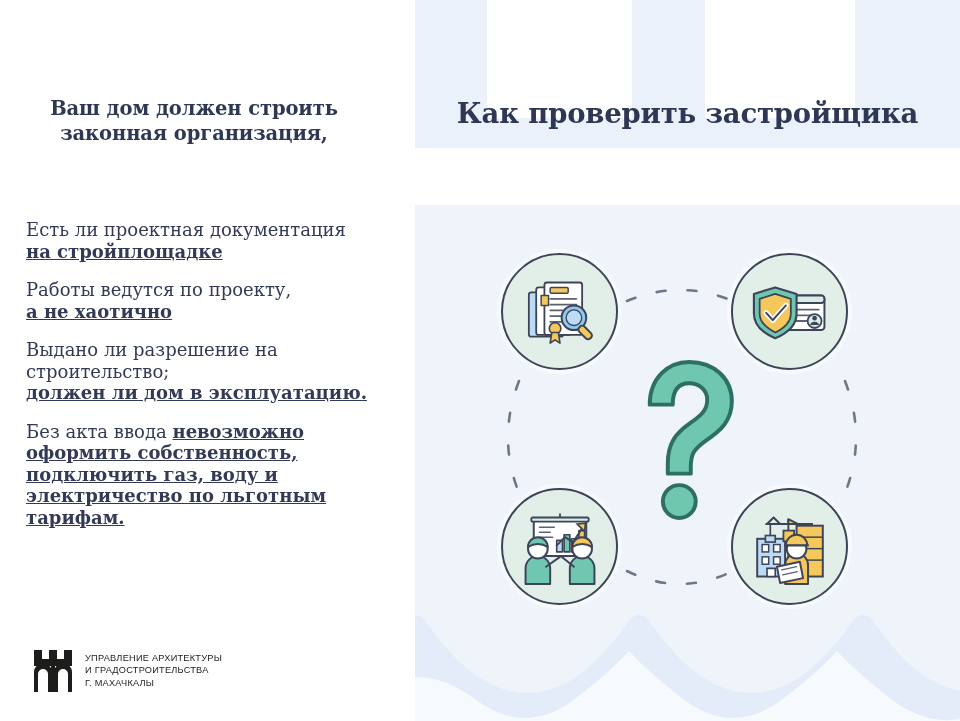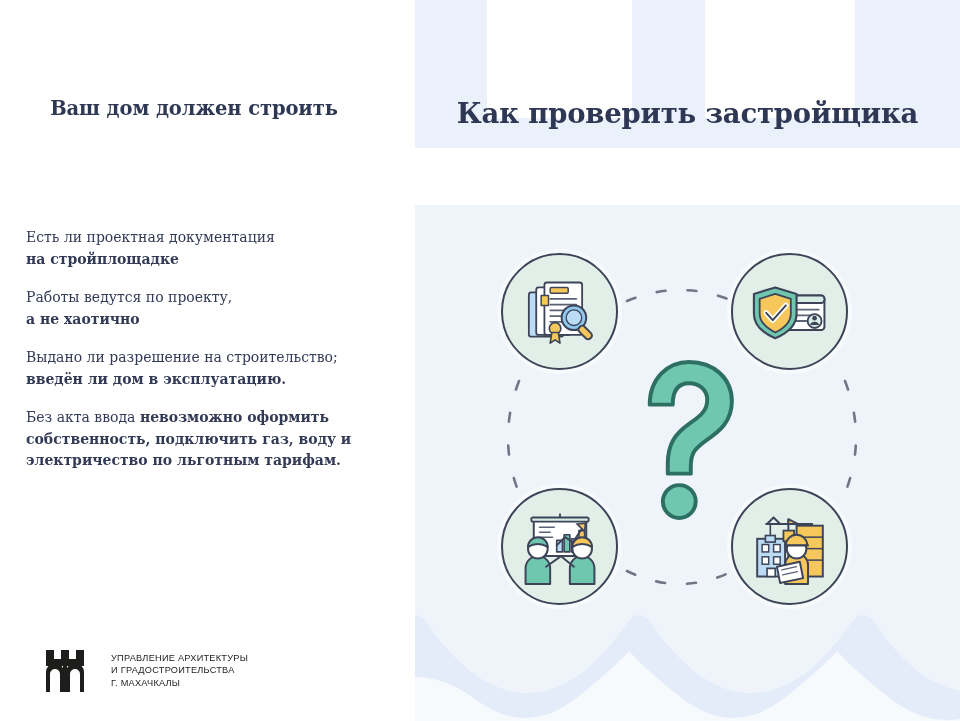--- a/index.html
+++ b/index.html
@@ -23,33 +23,32 @@
     font-family:"DejaVu Serif", serif;
     font-weight:700;
     font-size:19.5px;
     line-height:25px;
     color:#2e3855;
     letter-spacing:-0.1px;
   }
   .left-body {
     position:absolute; left:26px; top:219px; width:380px;
     font-family:"DejaVu Serif", serif;
-    font-size:14px;
+    font-size:18px;
     line-height:21.5px;
     color:#333a56;
-    margin-top:8px;
   }
   .para { margin-bottom:17px; }
   .para:last-child { margin-bottom:0; }
-  .para b { font-weight:700; }
+  .para b { font-weight:700;text-decoration:underline; }
 
   
   .footer-logo {
-    position:absolute; left:44px; top:648px;
-    display:flex; align-items:flex-start; gap:25px;
+    position:absolute; left:32px; top:648px;
+    display:flex; align-items:flex-start; gap:11px;
   }
   .logo-mark { width:42px; height:44px; flex:none; }
   .logo-text {
     font-family:"Liberation Sans", sans-serif;
     font-size:9.2px;
     line-height:12.4px;
     letter-spacing:0.25px;
     color:#1d1d1b;
     padding-top:4px;
     white-space:nowrap;
@@ -105,34 +104,35 @@
 </style>
 </head>
 <body>
 
 <div class="page">
 
   <div class="left-col">
 
     <div class="left-heading">
       <div>Ваш дом должен строить</div>
+      <div>законная организация,</div>
     </div>
 
     <div class="left-body">
       <div class="para">
         <span>Есть ли проектная документация</span><br>
         <b>на стройплощадке</b>
       </div>
       <div class="para">
         <span>Работы ведутся по проекту,</span><br>
         <b>а не хаотично</b>
       </div>
       <div class="para">
         <span>Выдано ли разрешение на строительство;</span><br>
-        <b>введён ли дом в эксплуатацию.</b>
+        <b>должен ли дом в эксплуатацию.</b>
       </div>
       <div class="para">
         <span>Без акта ввода </span><b>невозможно оформить собственность, подключить газ, воду и электричество по льготным тарифам.</b>
       </div>
     </div>
 
     <div class="footer-logo">
       <svg class="logo-mark" viewBox="0 0 42 44">
         <rect x="2" y="2" width="8" height="9" fill="#1d1d1b"></rect>
         <rect x="17" y="2" width="8" height="9" fill="#1d1d1b"></rect>

